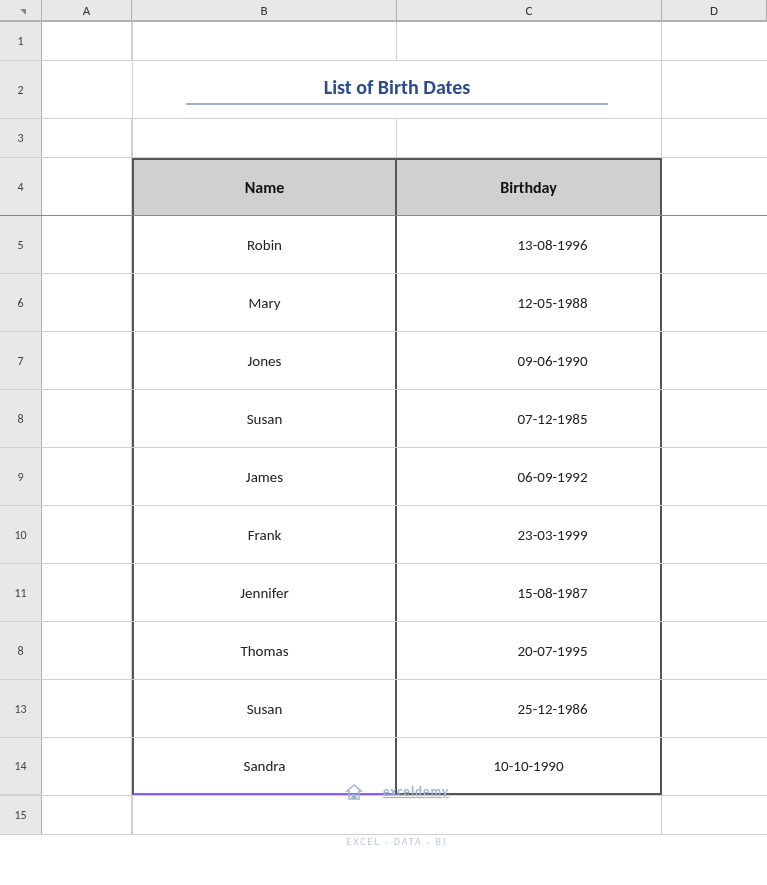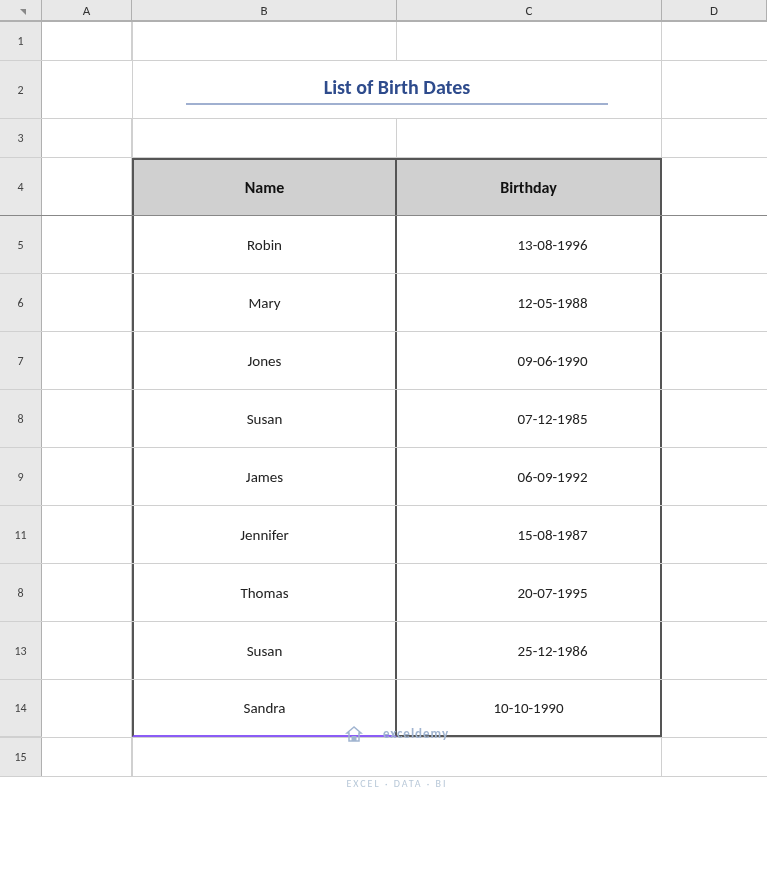--- a/index.html
+++ b/index.html
@@ -371,20 +371,31 @@
       <div class="cell cell-a"></div>
       <div class="cell cell-b" style="border-left:2px solid #555; border-right:2px solid #555;">
         <span>James</span>
       </div>
       <div class="cell cell-c" style="border-right:2px solid #555;">
         <span>06-09-1992</span>
       </div>
       <div class="cell cell-d"></div>
     </div>
 
+    <div class="spreadsheet-row row-10 table-row">
+      <div class="row-number">10</div>
+      <div class="cell cell-a"></div>
+      <div class="cell cell-b" style="border-left:2px solid #555; border-right:2px solid #555;">
+        <span>Frank</span>
+      </div>
+      <div class="cell cell-c" style="border-right:2px solid #555;">
+        <span>23-03-1999</span>
+      </div>
+      <div class="cell cell-d"></div>
+    </div>
 
     <div class="spreadsheet-row row-11 table-row">
       <div class="row-number">11</div>
       <div class="cell cell-a"></div>
       <div class="cell cell-b" style="border-left:2px solid #555; border-right:2px solid #555;">
         <span>Jennifer</span>
       </div>
       <div class="cell cell-c" style="border-right:2px solid #555;">
         <span>15-08-1987</span>
       </div>
@@ -425,21 +436,21 @@
         <span>10-10-1990</span>
       </div>
       <div class="cell cell-d"></div>
     </div>
 
     <div class="spreadsheet-row row-15 watermark-row">
       <div class="row-number short">15</div>
       <div class="cell cell-a"></div>
       <div class="cell cell-b cell-c" style="width:530px; min-width:530px; border-right:1px solid #d0d0d0; border-left:1px solid #d0d0d0;">
         <div style="display:flex; flex-direction:column; align-items:center; gap:1px;">
-          <div style="display:flex; align-items:center; gap:20px;">
+          <div style="display:flex; align-items:center; gap:20px;text-decoration:underline;">
 
             <svg width="18" height="18" viewBox="0 0 18 18">
               <polygon points="9,2 2,8 4,8 4,16 14,16 14,8 16,8" fill="none" stroke="#a0b4d0" stroke-width="1.5"></polygon>
               <rect x="6.5" y="11" width="5" height="5" fill="#a0b4d0"></rect>
             </svg>
             <span style="color:#a0b4d0; font-size:13px; font-weight:bold; letter-spacing:1px;">exceldemy</span>
           </div>
           <span style="color:#b8c8d8; font-size:10px; letter-spacing:2px;margin-top:33px;">EXCEL · DATA · BI</span>
         </div>
       </div>

